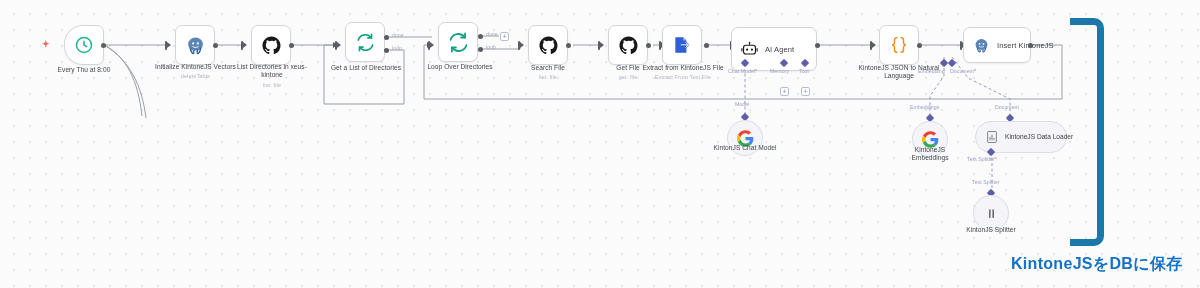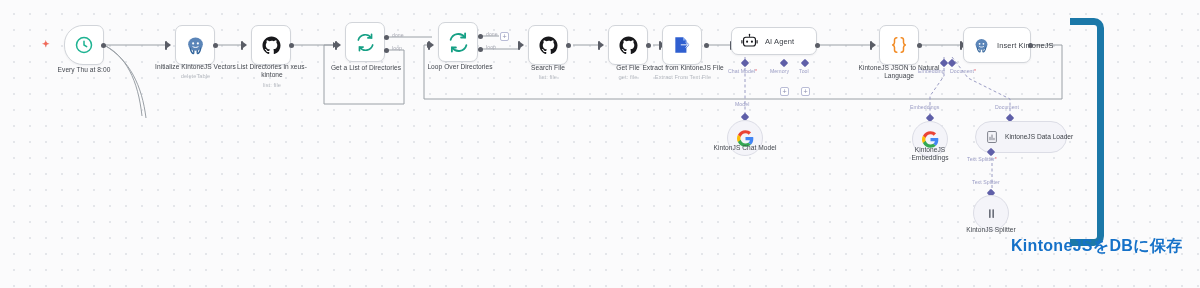--- a/index.html
+++ b/index.html
@@ -354,21 +354,21 @@
     </span>
   </div>
   <span class="dot" style="left:704px; top:42.5px;"></span>
   <div class="cap" style="left:640px; top:64px; width:86px;">
     <span>Extract from KintoneJS File</span>
     <span class="sub">Extract From Text File</span>
   </div>
 
   <span class="inbar" style="left:730px; top:40.5px;"></span>
   <span class="instub" style="left:732px; top:41.5px;"></span>
-  <div class="node wide" style="left:731px; top:27px; width:86px; height:28px;">
+  <div class="node wide" style="left:731px; top:27px; width:86px; height:44px;">
     <span>
       <svg class="ic" width="17" height="17" viewBox="0 0 24 24" fill="none" stroke="#17181c" stroke-width="1.6">
         <path d="M12 2.2v2.4" stroke-linecap="round"></path>
         <circle cx="12" cy="1.9" r="1" fill="#17181c" stroke="none"></circle>
         <rect x="3.6" y="6" width="16.8" height="12.4" rx="3.2"></rect>
         <circle cx="8.6" cy="12.2" r="1.5" fill="#17181c" stroke="none"></circle>
         <circle cx="15.4" cy="12.2" r="1.5" fill="#17181c" stroke="none"></circle>
         <path d="M1.3 10.6v3.4M22.7 10.6v3.4" stroke-linecap="round"></path>
       </svg>
     </span>
@@ -474,15 +474,15 @@
         <rect x="8" y="5" width="2.6" height="14" rx="1" fill="#6b6f7a"></rect>
         <rect x="13.4" y="5" width="2.6" height="14" rx="1" fill="#6b6f7a"></rect>
       </svg>
     </span>
   </div>
   <div class="cap" style="left:953px; top:226px; width:76px;">
     <span>KintonJS Splitter</span>
   </div>
 
   <div class="bracket" style="left:1070px; top:18px; width:34px; height:228px;"></div>
-  <div class="note" style="left:1011px; top:236px;">KintoneJSをDBに保存</div>
+  <div class="note" style="left:1011px; top:254px;">KintoneJSをDBに保存</div>
 
 </div>
 
 </body></html>

